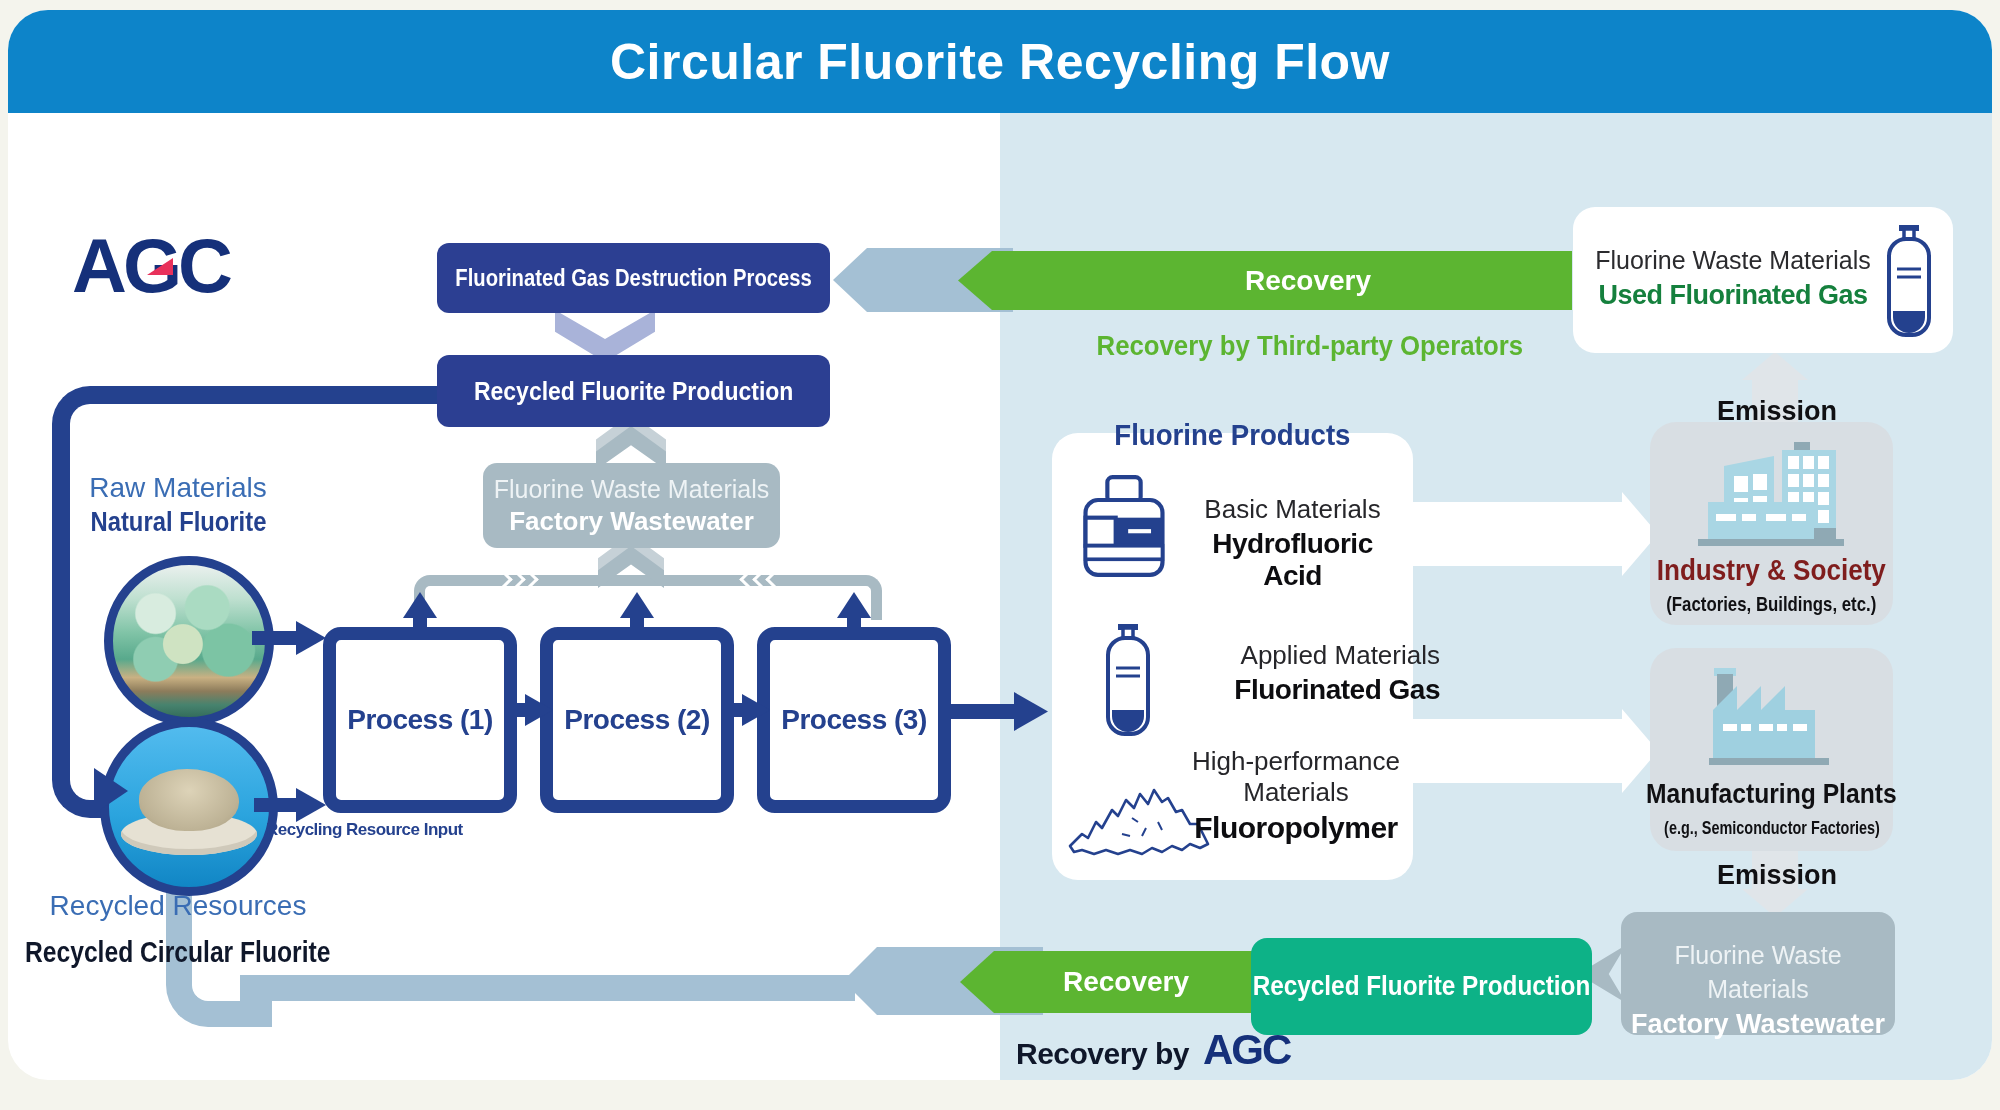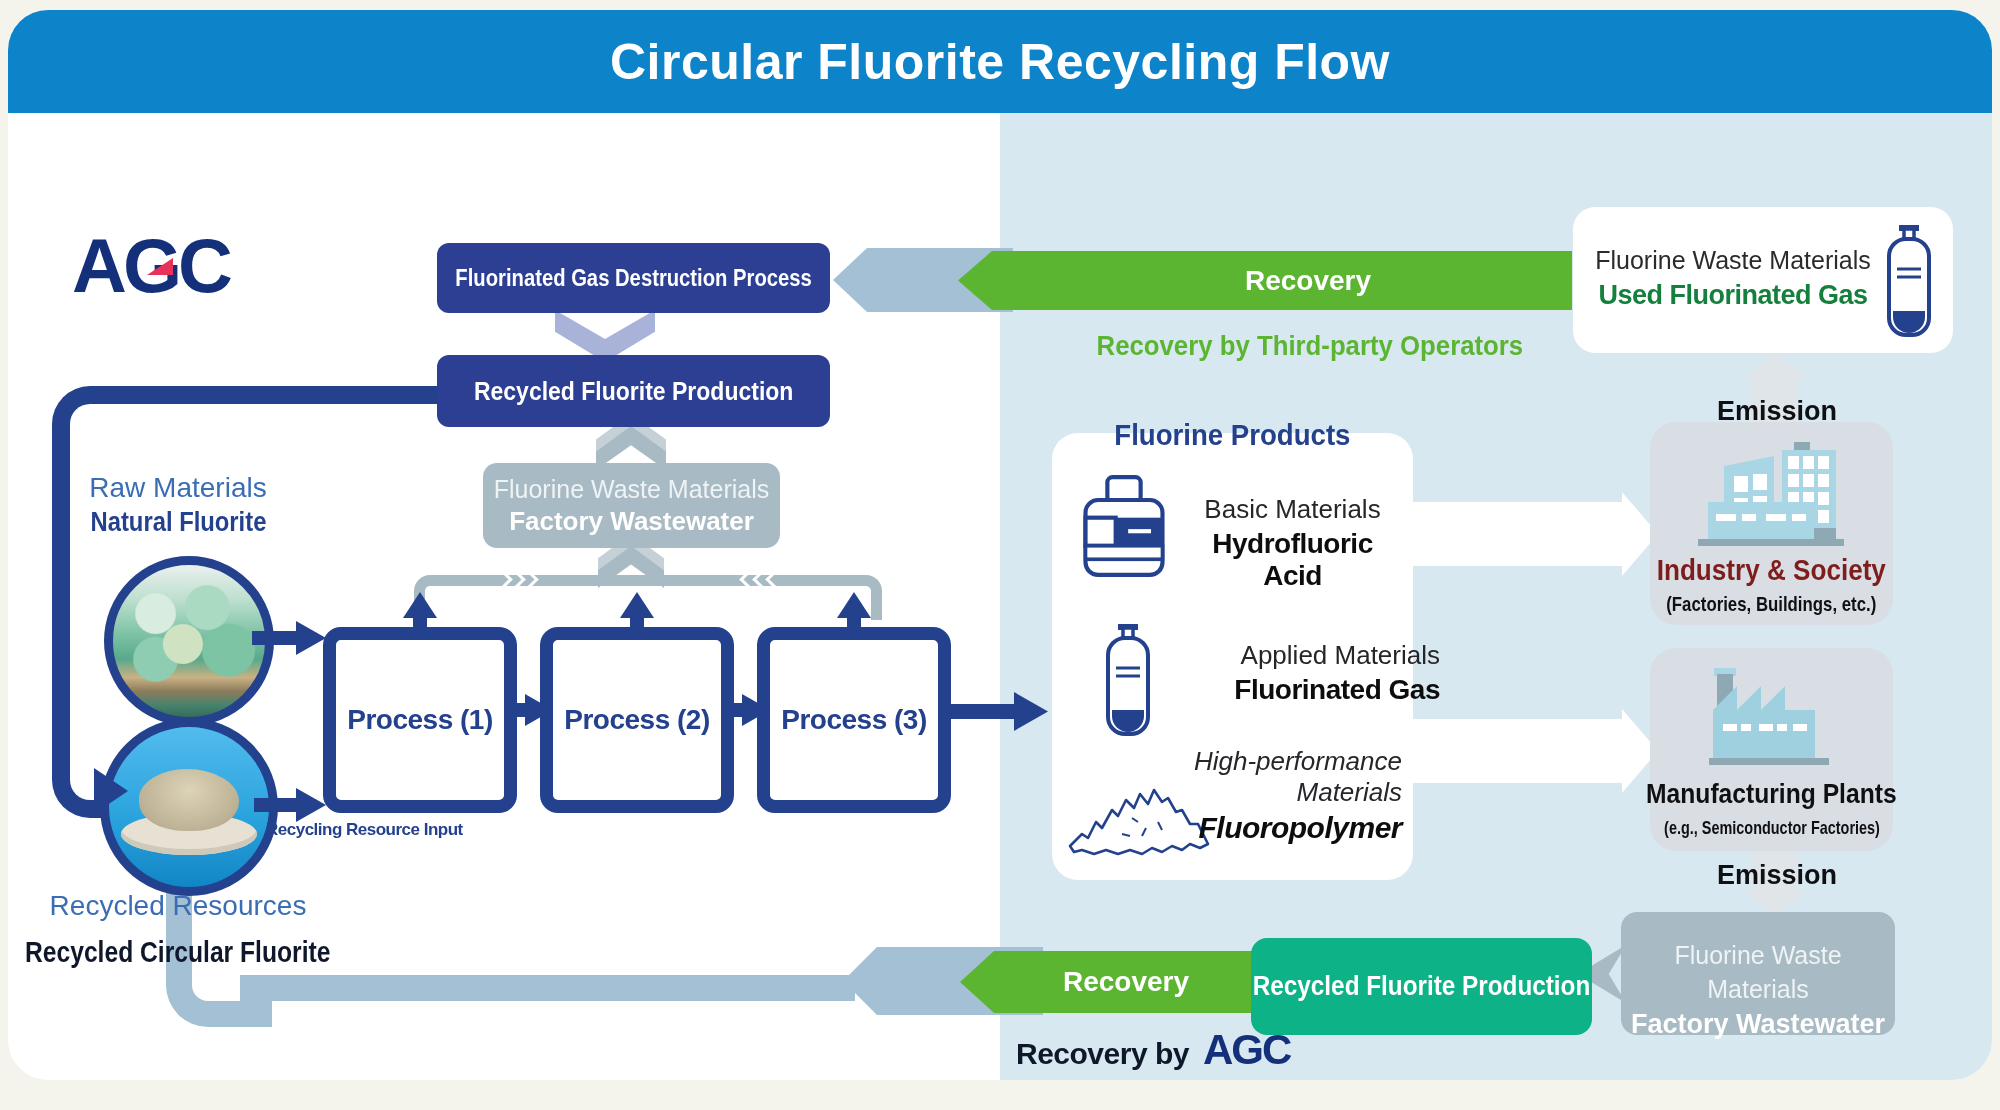--- a/index.html
+++ b/index.html
@@ -191,21 +191,21 @@
 </svg>
 <div class="abs" style="left:1185px;top:640px;width:215px;text-align:right;z-index:4;margin-left:40px;">
   <div class="cat-txt">Applied Materials</div>
   <div class="name-txt" style="margin-top:3px;">Fluorinated Gas</div>
 </div>
 
 <svg class="abs" style="left:1062px;top:772px;z-index:4;" width="150" height="84" viewBox="0 0 150 84">
   <path d="M8 74 L20 62 26 66 34 50 40 56 50 38 56 44 64 28 72 36 78 22 86 32 92 18 100 30 106 26 114 40 120 38 128 52 136 52 142 64 146 72 138 76 128 72 120 78 110 74 100 80 90 76 80 82 68 78 56 82 44 78 32 82 20 78 12 80 Z" fill="#fff" stroke="#24418e" stroke-width="2.6" stroke-linejoin="round"></path>
   <path d="M70 46 l6 4 M84 56 l-4 8 M60 62 l8 2 M96 50 l4 8" stroke="#24418e" stroke-width="2" fill="none"></path>
 </svg>
-<div class="abs" style="left:1190px;top:746px;width:212px;text-align:right;z-index:4;font-style:italic;">
+<div class="abs" style="left:1190px;top:746px;width:212px;text-align:center;z-index:4;">
   <div class="cat-txt">High-performance Materials</div>
   <div class="name-txt" style="font-size:30px;margin-top:3px;">Fluoropolymer</div>
 </div>
 
 <div class="abs whitearrow" style="left:1408px;top:502px;width:218px;height:64px;z-index:2;"></div>
 <div class="abs tri-r whitearrow" style="left:1622px;top:492px;width:36px;height:84px;z-index:2;"></div>
 <div class="abs whitearrow" style="left:1408px;top:719px;width:218px;height:64px;z-index:2;"></div>
 <div class="abs tri-r whitearrow" style="left:1622px;top:709px;width:36px;height:84px;z-index:2;"></div>
 
 <div class="abs" style="left:1650px;top:422px;width:243px;height:203px;background:#d8dee3;border-radius:26px;z-index:3;">

